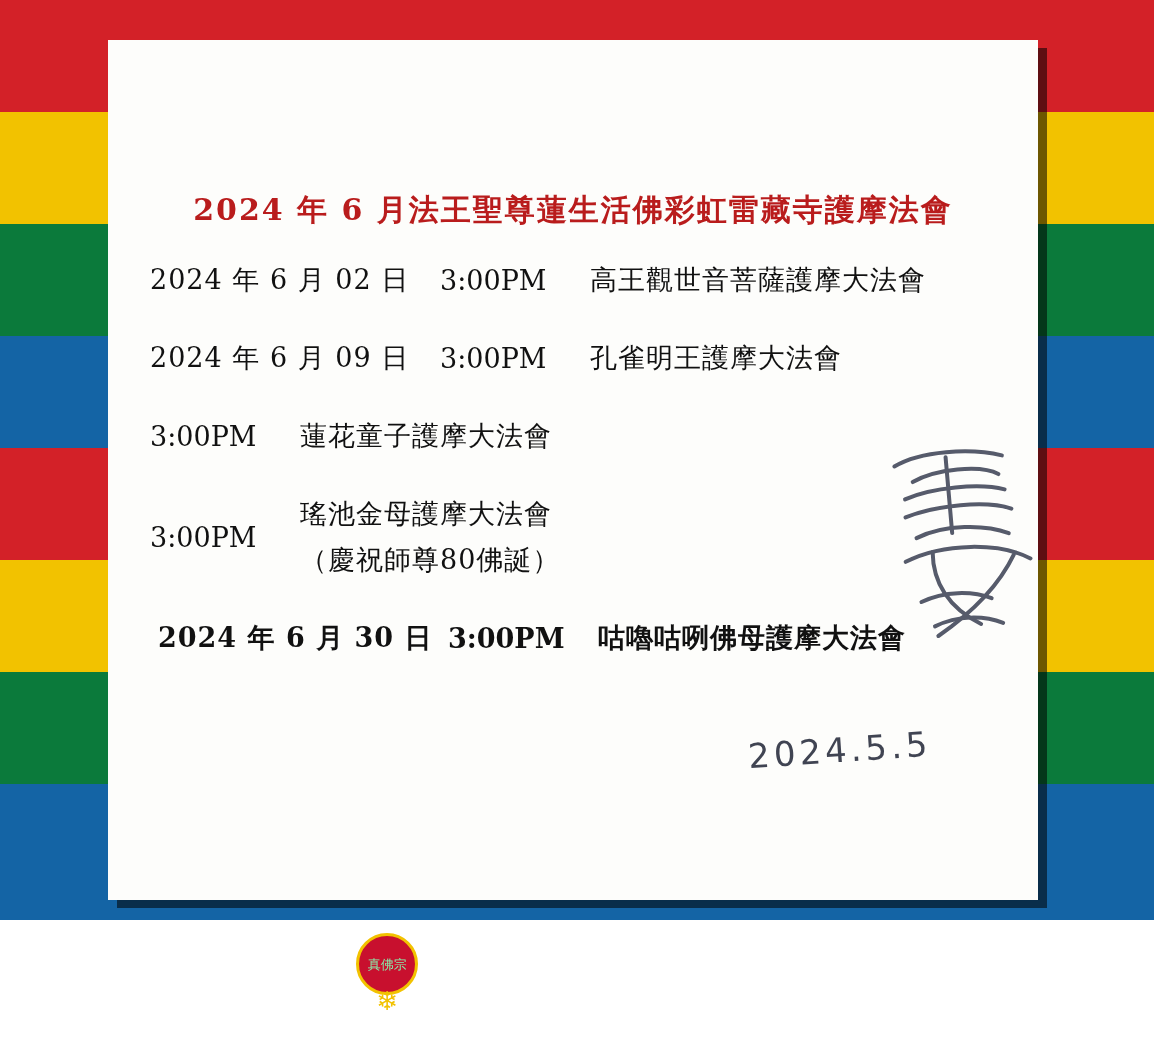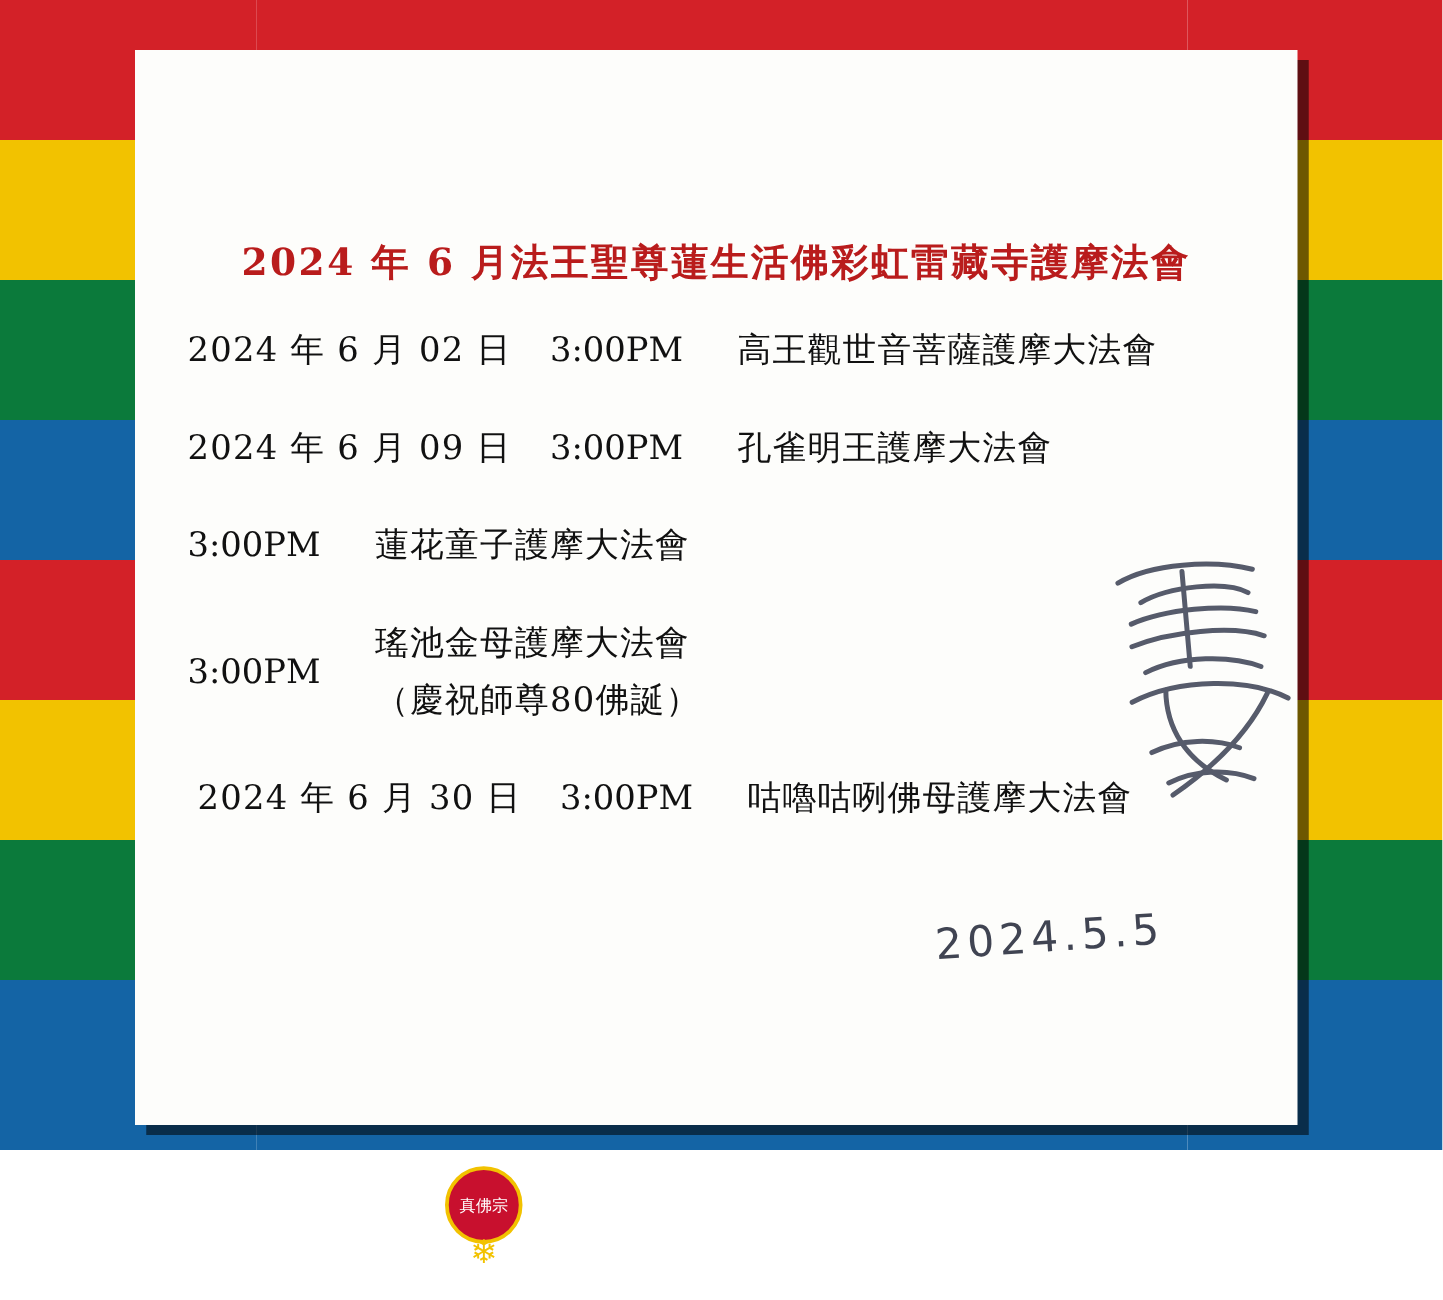--- a/index.html
+++ b/index.html
@@ -78,20 +78,21 @@
     align-items: center;
     margin-bottom: 42px;
     font-size: 27px;
     color: #111111;
     font-family: "DejaVu Serif", serif;
   }
   .event-row.last {
     margin-bottom: 0;
     margin-top: 14px;
     padding-left: 8px;
+    font-weight: bold;
   }
   .ev-date {
     width: 290px;
     letter-spacing: 1px;
     white-space: nowrap;
   }
   .ev-time {
     width: 150px;
     white-space: nowrap;
   }
@@ -160,21 +161,21 @@
   }
   .emblem-ring {
     width: 56px;
     height: 56px;
     border-radius: 50%;
     border: 3px solid #f2c200;
     background: #c8102e;
     display: flex;
     align-items: center;
     justify-content: center;
-    color: #ffffff;
+    color: #86efac;
     font-size: 13px;
     line-height: 1.0;
     text-align: center;
     font-family: Liberation Sans, sans-serif;
   }
   .emblem-lotus {
     margin-top: -6px;
     color: #f2c200;
     font-size: 26px;
     line-height: 1;

